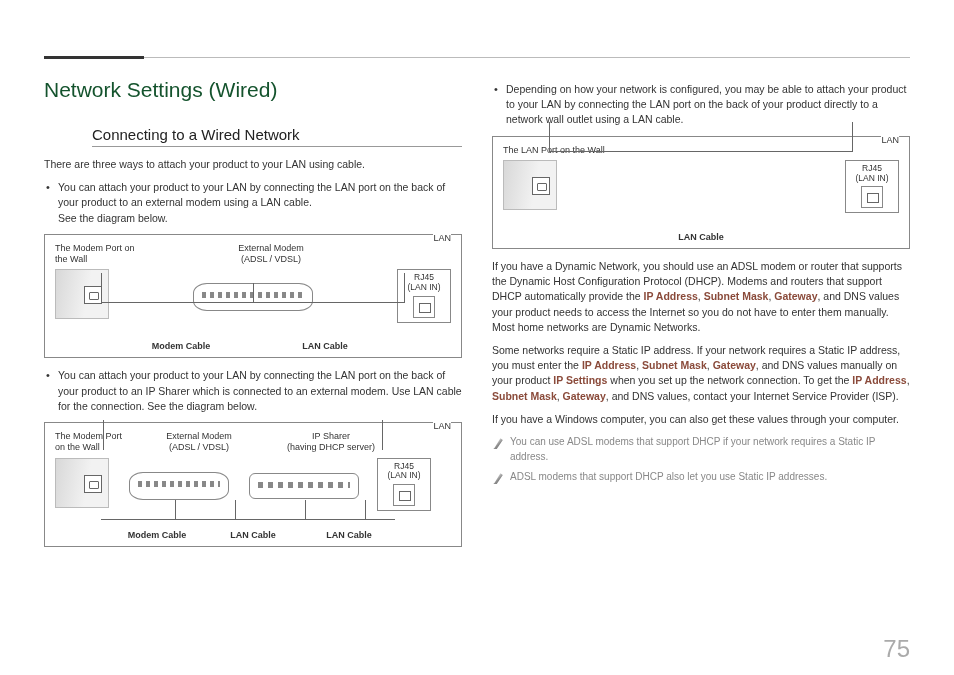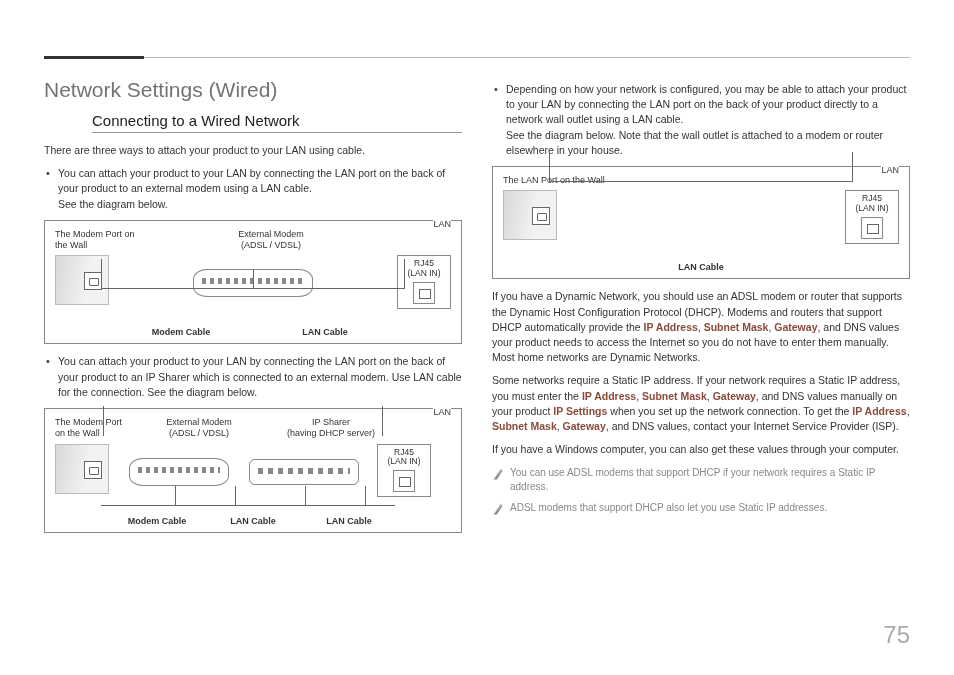--- a/index.html
+++ b/index.html
@@ -24,22 +24,22 @@
   }
   .columns {
     display: flex;
     gap: 30px;
     margin-top: 48px;
   }
   .col { width: 50%; }
   h1 {
     font-size: 21px;
     font-weight: 400;
-    color: #737373;
-    margin-bottom: 10px;
+    color: #14532d;
+    margin-bottom: 24px;
   }
   h2 {
     font-size: 15px;
     font-weight: 500;
     color: #222;
     border-bottom: 1px solid #999;
     padding-bottom: 3px;
     margin-bottom: 10px;
     margin-left: 48px;
   }
@@ -178,21 +178,21 @@
     display: flex;
     font-size: 9px;
     color: #333;
     margin-top: 2px;
     font-weight: bold;
   }
   .clabels > div { text-align: center; }
   .pagenum {
     position: absolute;
     right: 44px;
-    bottom: 26px;
+    bottom: 12px;
     font-size: 24px;
     color: #aaa;
     font-weight: 300;
   }
   .spacer { flex: 1; position: relative; }
 </style>
 </head>
 <body>
 
 <div class="topbar">
@@ -296,21 +296,20 @@
         <div style="flex:1">LAN Cable</div>
         <div style="width:54px"></div>
       </div>
     </div>
   </div>
 
   <div class="col">
     <ul class="bullets" style="margin-top:4px">
       <li>
         <span>Depending on how your network is configured, you may be able to attach your product to your LAN by connecting the LAN port on the back of your product directly to a network wall outlet using a LAN cable.</span><br>
-        <span>See the diagram below. Note that the wall outlet is attached to a modem or router elsewhere in your house.</span>
       </li>
     </ul>
 
     <div class="diagram">
       <span class="lan-header">LAN</span>
       <div class="dlabels">
         <div style="width:120px;text-align:left">The LAN Port on the Wall</div>
         <div style="flex:1"></div>
         <div style="width:54px"></div>
       </div>

